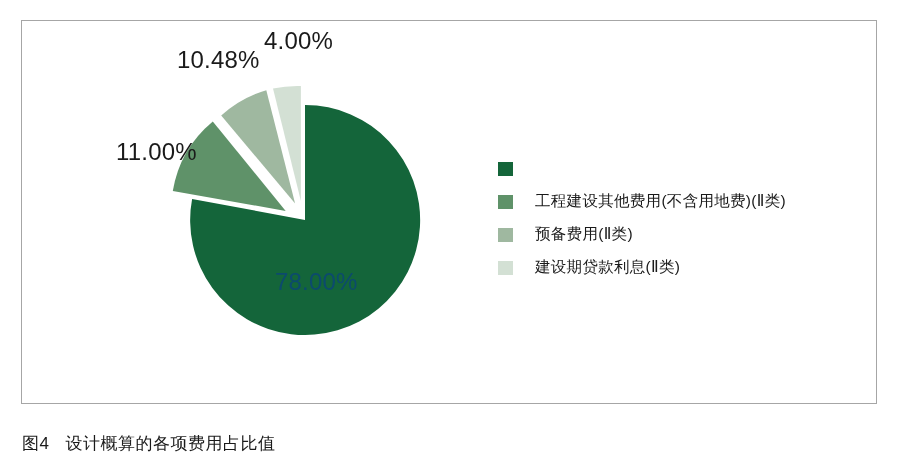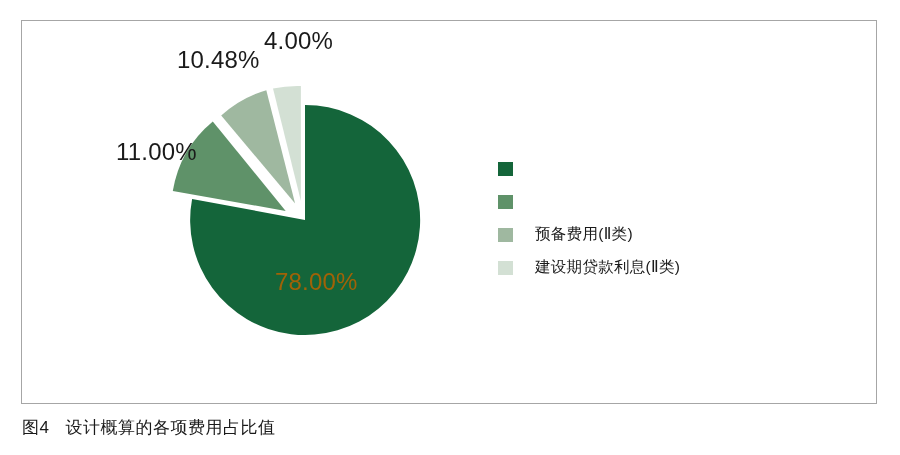--- a/index.html
+++ b/index.html
@@ -45,21 +45,21 @@
   }
   .slice-label {
     position: absolute;
     font-family: "Liberation Sans", "DejaVu Sans", sans-serif;
     font-size: 24px;
     color: #1a1a1a;
     white-space: nowrap;
     letter-spacing: 0.2px;
   }
   .slice-label.inside {
-    color: #a16207;
+    color: #0c4a6e;
   }
   .legend {
     position: absolute;
     left: 498px;
     top: 152px;
     width: 370px;
   }
   .legend-row {
     display: flex;
     align-items: center;
@@ -74,21 +74,21 @@
   .legend-label {
     font-family: "Liberation Sans", "DejaVu Sans", sans-serif;
     font-size: 15.5px;
     color: #1a1a1a;
     white-space: nowrap;
     letter-spacing: 0.3px;
   }
   .caption {
     position: absolute;
     left: 22px;
-    top: 416px;
+    top: 432px;
     font-family: "Liberation Sans", "DejaVu Sans", sans-serif;
     font-size: 17px;
     color: #1a1a1a;
     letter-spacing: 0.5px;
     white-space: nowrap;
   }
   .caption-gap {
     display: inline-block;
     width: 16px;
   }
@@ -122,20 +122,21 @@
     <div class="slice-label" style="left: 264px; top: 27px;">4.00%</div>
 
     <div class="legend">
 
       <div class="legend-row">
         <span class="legend-swatch" style="background-color: rgb(20, 101, 58);"></span>
       </div>
 
       <div class="legend-row">
         <span class="legend-swatch" style="background-color: rgb(95, 146, 105);"></span>
+        <span class="legend-label">工程建设其他费用(不含用地费)(Ⅱ类)</span>
       </div>
 
       <div class="legend-row">
         <span class="legend-swatch" style="background-color: rgb(159, 184, 160);"></span>
         <span class="legend-label">预备费用(Ⅱ类)</span>
       </div>
 
       <div class="legend-row">
         <span class="legend-swatch" style="background-color: rgb(211, 224, 212);"></span>
         <span class="legend-label">建设期贷款利息(Ⅱ类)</span>

